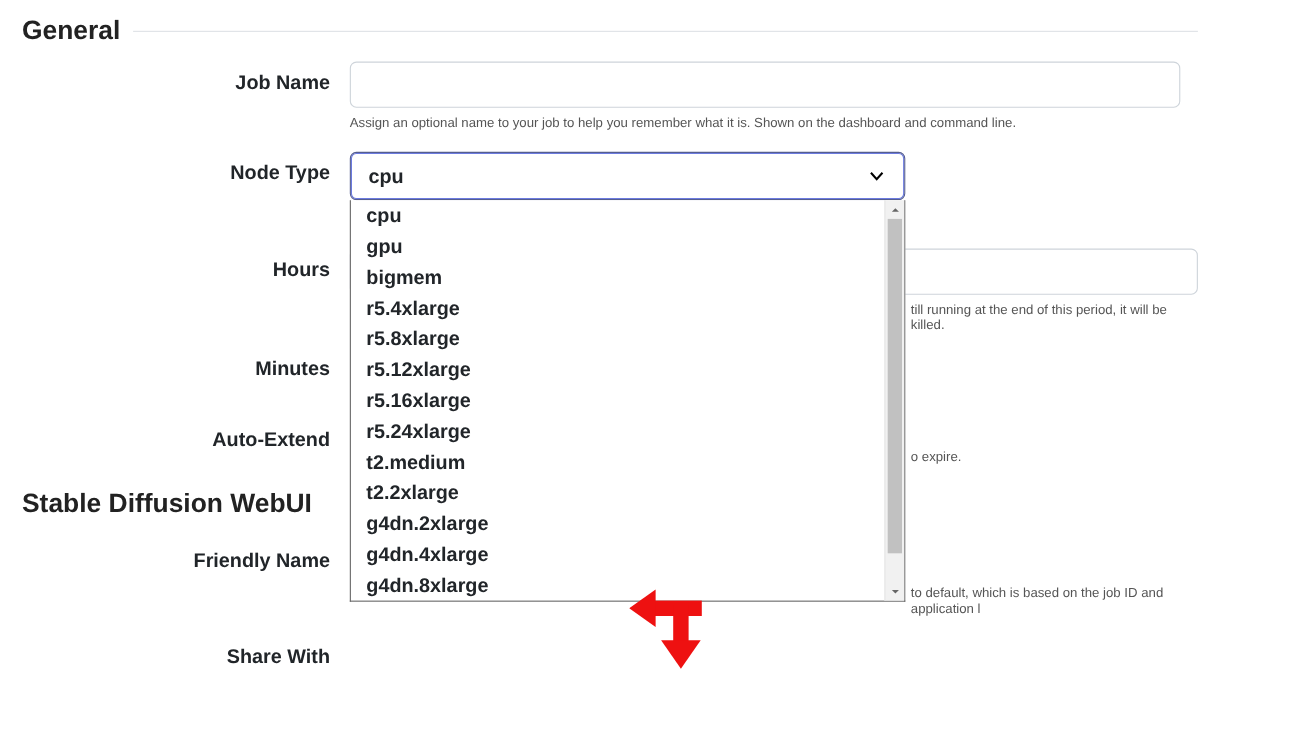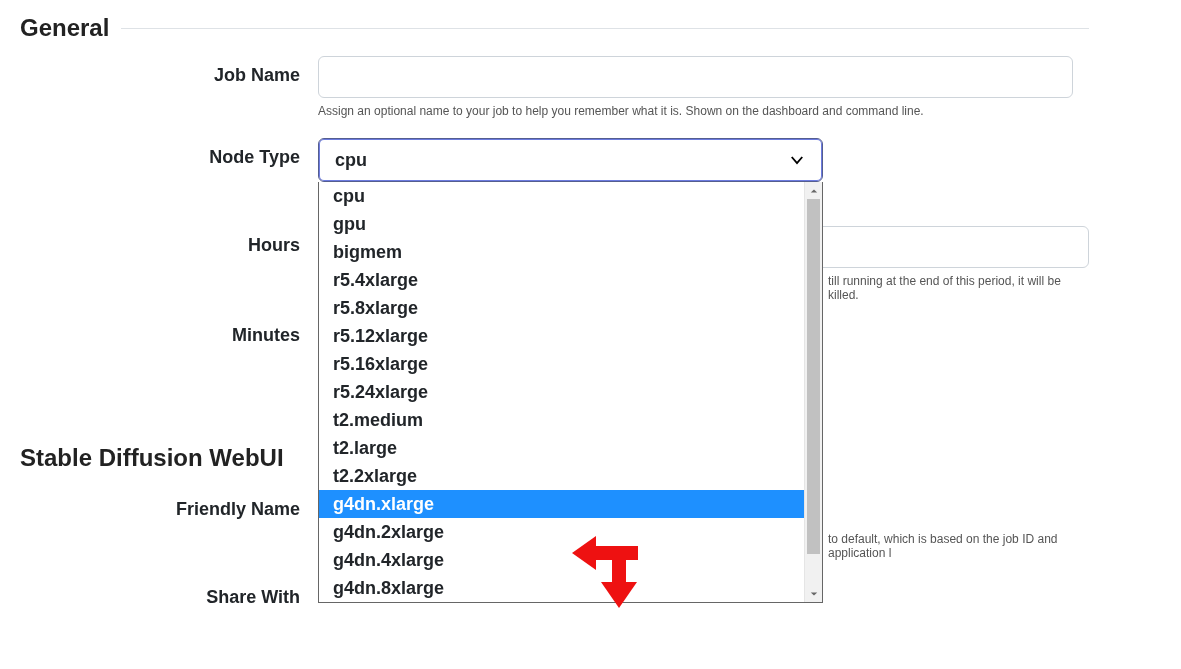--- a/index.html
+++ b/index.html
@@ -72,23 +72,21 @@
             <div class="combo-list-inner" id="combo-list-inner" style="padding-right:17px;">
                 <div class="combo-opt">cpu</div>
                 <div class="combo-opt">gpu</div>
                 <div class="combo-opt">bigmem</div>
                 <div class="combo-opt">r5.4xlarge</div>
                 <div class="combo-opt">r5.8xlarge</div>
                 <div class="combo-opt">r5.12xlarge</div>
                 <div class="combo-opt">r5.16xlarge</div>
                 <div class="combo-opt">r5.24xlarge</div>
                 <div class="combo-opt">t2.medium</div>
-                <div class="combo-opt">t2.large</div>
                 <div class="combo-opt">t2.2xlarge</div>
-                <div class="combo-opt hl">g4dn.xlarge</div>
                 <div class="combo-opt">g4dn.2xlarge</div>
                 <div class="combo-opt">g4dn.4xlarge</div>
                 <div class="combo-opt">g4dn.8xlarge</div>
               </div>
             <div class="combo-scroll">
               <div class="up">
                   <svg viewBox="0 0 10 10">
                     <path d="M1 7l4-4 4 4z"></path>
                   </svg>
                 </div>
@@ -113,20 +111,21 @@
         <div class="help" style="margin-left:510px;">till running at the end of this period, it will be killed.</div>
       </div>
     </div>
 
     <div class="form-row" style="margin-top:14px;">
       <div class="form-label">Minutes</div>
       <div class="form-field"></div>
     </div>
 
     <div class="form-row" style="margin-top:26px;">
+      <div class="form-label">Auto-Extend</div>
       <div class="form-field">
         <div class="help" style="margin-left:510px;margin-top:28px;">o expire.</div>
       </div>
     </div>
   </div>
 
   <div class="sd-sec">
     <h2>Stable Diffusion WebUI</h2>
 
     <div class="form-row" style="margin-top:18px;">

